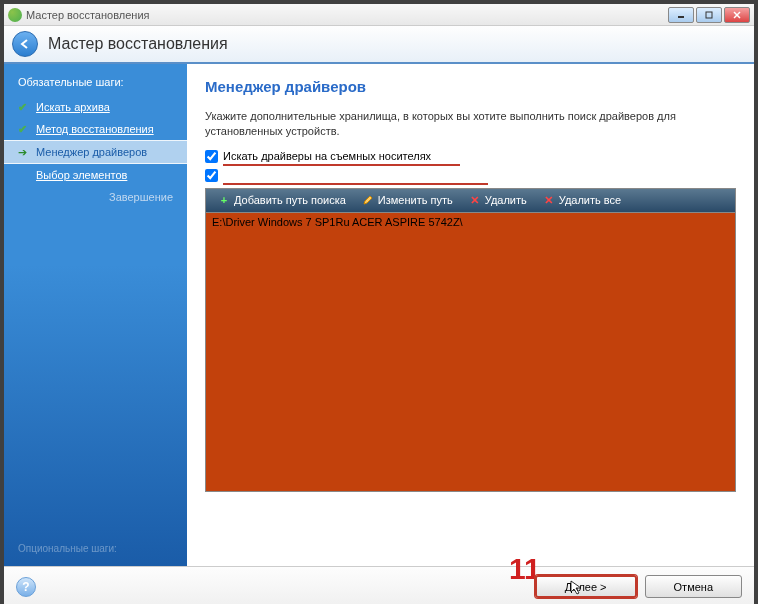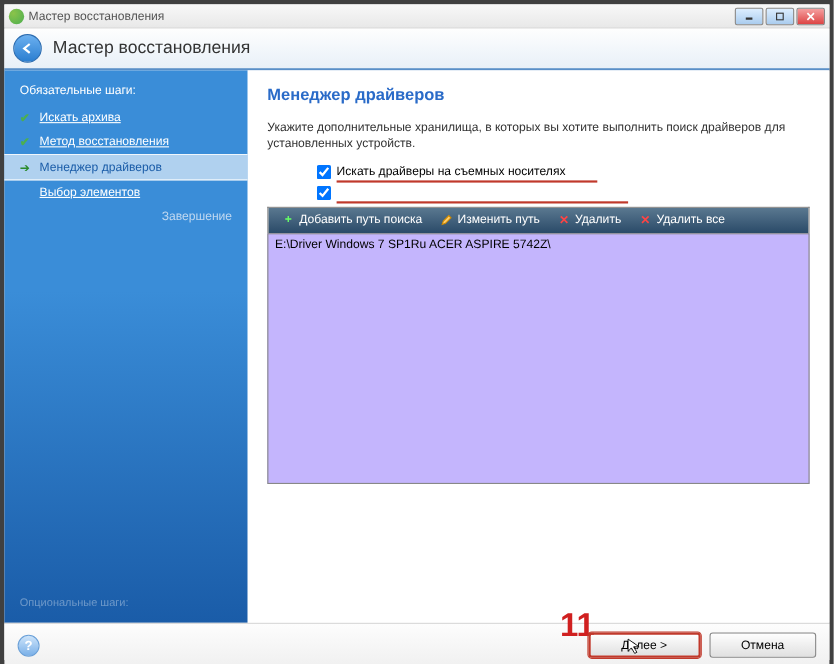--- a/index.html
+++ b/index.html
@@ -15,45 +15,45 @@
     .win-btn.min { background: linear-gradient(to bottom, #ddeeff, #aaccee); }
     .win-btn.max { background: linear-gradient(to bottom, #ddeeff, #aaccee); }
     .win-btn.close { background: linear-gradient(to bottom, #f5a0a0, #d44); color: #fff; }
     
     .header { height: 38px; background: linear-gradient(to bottom, #fefefe, #e8f0f8); border-bottom: 2px solid #5a8fc8; display: flex; align-items: center; padding: 0 8px; }
     .back-btn { width: 26px; height: 26px; border-radius: 50%; background: linear-gradient(to bottom, #6bb0f0, #2b7ed0); border: 1px solid #2a6bb0; display: flex; align-items: center; justify-content: center; cursor: pointer; margin-right: 10px; color: #fff; }
     .header-title { font-size: 16px; color: #333; }
     
     .body { display: flex; height: 502px; }
     
-    .sidebar { width: 221px; background: linear-gradient(to bottom, #3a8dd8 0%, #3a8dd8 40%, #1a5ca8 100%); padding: 12px 0; color: #fff; position: relative; }
+    .sidebar { width: 183px; background: linear-gradient(to bottom, #3a8dd8 0%, #3a8dd8 40%, #1a5ca8 100%); padding: 12px 0; color: #fff; position: relative; }
     .sidebar-heading { padding: 0 14px 8px; font-size: 11px; }
     .sidebar-item { display: flex; align-items: center; padding: 5px 14px; cursor: pointer; }
     .sidebar-item.current { background: rgba(255,255,255,0.6); color: #1a5ca8; border-top: 1px solid rgba(255,255,255,0.8); border-bottom: 1px solid rgba(255,255,255,0.8); }
     .sidebar-icon { width: 12px; height: 12px; margin-right: 6px; flex-shrink: 0; }
     .sidebar-link { text-decoration: underline; }
     .sidebar-item.disabled { color: #c0d8f0; cursor: default; justify-content: space-between; }
     .sidebar-item.disabled .sidebar-link { text-decoration: none; }
     .sidebar-optional { position: absolute; bottom: 12px; left: 14px; color: rgba(255,255,255,0.35); font-size: 10px; }
     
     .content { flex: 1; padding: 14px 18px; background: #fff; overflow: hidden; }
     .content-title { color: #2a6bc8; font-size: 15px; font-weight: bold; margin-bottom: 14px; }
     .content-desc { color: #333; font-size: 11px; line-height: 1.4; margin-bottom: 10px; }
     
-    .checkbox-row { display: flex; align-items: center; margin-bottom: 6px; position: relative; margin-left: 45px; }
+    .checkbox-row { display: flex; align-items: center; margin-bottom: 6px; position: relative; }
     .checkbox-row input { margin-right: 5px; }
     .checkbox-label { font-size: 11px; }
     .underline1 { position: absolute; left: 18px; top: 14px; width: 237px; height: 2px; background: #c0392b; }
     .underline2 { position: absolute; left: 18px; top: 14px; width: 265px; height: 2px; background: #c0392b; }
     
     .toolbar { background: linear-gradient(to bottom, #5a7890, #2a4a68); height: 24px; display: flex; align-items: center; padding: 0 4px; border: 1px solid #888; border-bottom: none; margin-top: 6px; }
     .tool-btn { display: flex; align-items: center; color: #fff; font-size: 11px; padding: 2px 8px; cursor: pointer; gap: 4px; }
     .tool-icon { width: 12px; height: 12px; display: flex; align-items: center; justify-content: center; }
     
-    .listbox { border: 1px solid #888; height: 228px; background: #c4b5fd; overflow: auto; }
+    .listbox { border: 1px solid #888; height: 280px; background: #c2410c; overflow: auto; }
     .list-item { padding: 3px 6px; font-size: 11px; cursor: pointer; }
     
     .annotation { position: absolute; color: #d02020; font-size: 30px; font-weight: bold; font-family: Arial; left: 505px; top: 548px; pointer-events: none; }
     
     .footer { height: 40px; border-top: 1px solid #ccc; display: flex; align-items: center; padding: 0 12px; background: linear-gradient(to bottom, #fdfdfd, #f0f0f0); }
     .help-btn { width: 20px; height: 20px; border-radius: 50%; background: linear-gradient(to bottom, #cde4fa, #7ab0e8); border: 1px solid #6aa0d8; display: flex; align-items: center; justify-content: center; color: #fff; font-weight: bold; font-size: 12px; cursor: pointer; }
     .footer-spacer { flex: 1; }
     .footer-btn { height: 23px; min-width: 90px; border: 1px solid #888; border-radius: 3px; background: linear-gradient(to bottom, #fefefe, #e0e0e0); font-size: 11px; cursor: pointer; margin-left: 8px; padding: 0 28px; position: relative; }
     .footer-btn.primary { border: 2px solid #c0392b; box-shadow: 0 0 0 1px #c0392b; }
     .cursor-overlay { position: absolute; left: 565px; top: 575px; pointer-events: none; font-size: 14px; }

